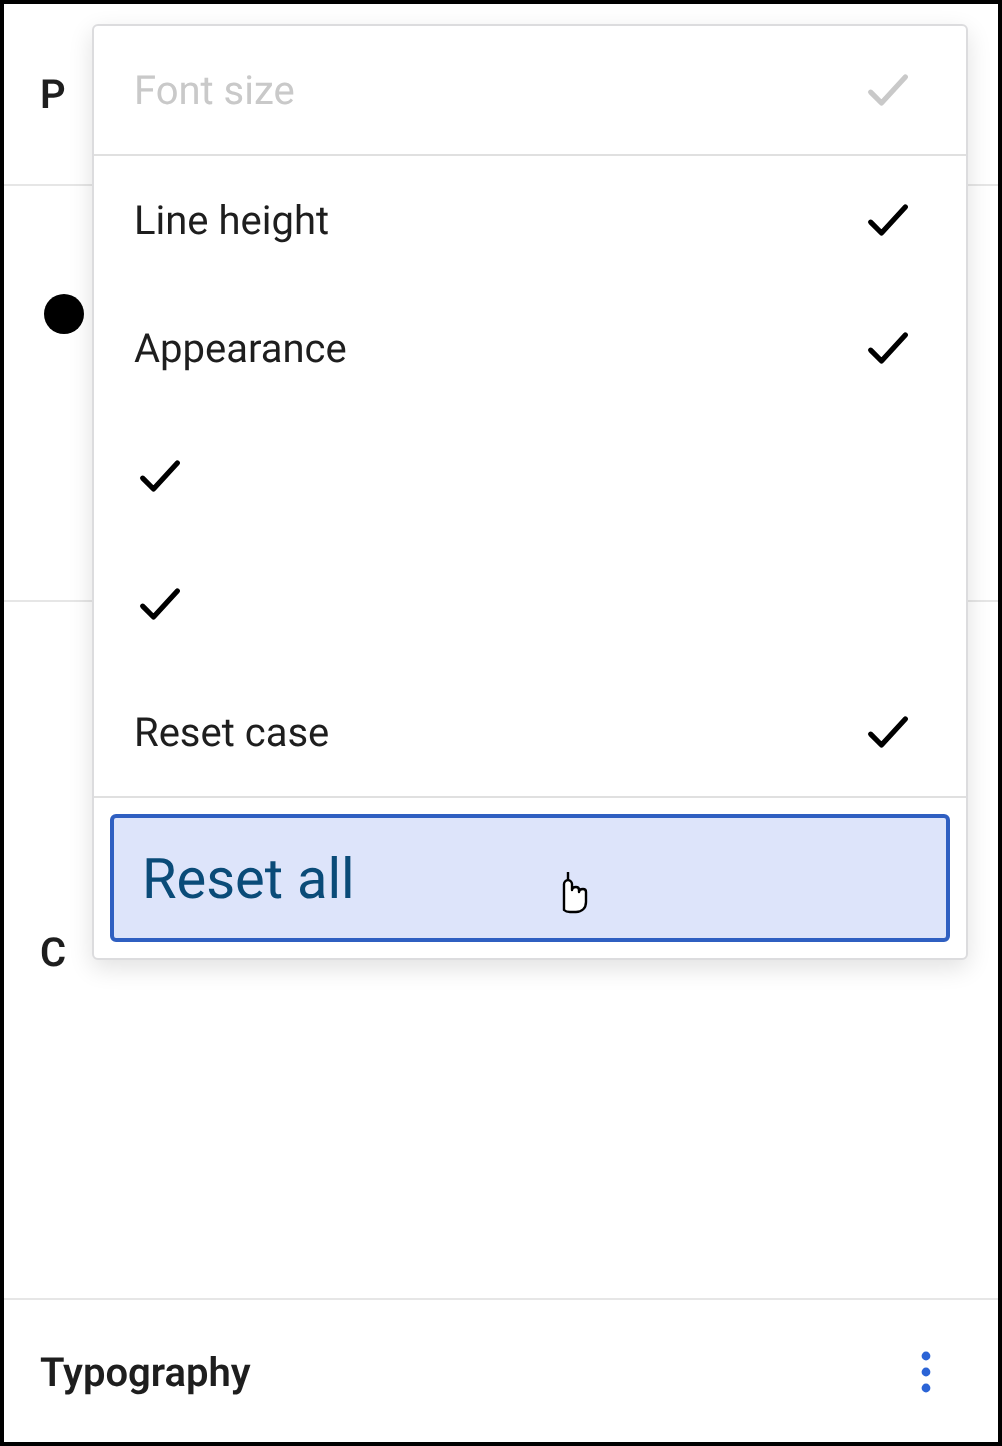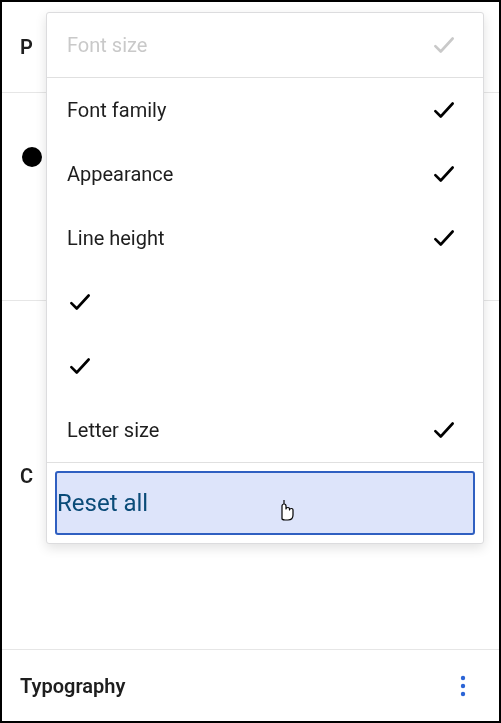--- a/index.html
+++ b/index.html
@@ -51,22 +51,22 @@
   .check svg path { stroke: #000; stroke-width: 2.4; fill: none; stroke-linecap: round; stroke-linejoin: round; }
   .reset-wrap { padding: 8px; }
   .reset-btn {
     width: 100%;
     height: 64px;
     background: #dde4fa;
     border: 2px solid #2f5fc1;
     border-radius: 3px;
     display: flex;
     align-items: center;
-    padding-left: 0;
-    font-size: 24px;
+    padding-left: 14px;
+    font-size: 28px;
     color: #0a4b78;
     position: relative;
     cursor: pointer;
   }
   .cursor {
     position: absolute;
     left: 218px;
     top: 24px;
     width: 20px; height: 24px;
     pointer-events: none;
@@ -117,40 +117,32 @@
     <span>Font size</span>
     <span class="check">
       <svg viewBox="0 0 24 24">
           <path d="M4 13 L9 18 L20 6"></path>
         </svg>
     </span>
   </div>
 
   <div class="divider"></div>
 
+
   <div class="menu-item">
-    <span>Font family</span>
+    <span>Line height</span>
     <span class="check">
       <svg viewBox="0 0 24 24">
           <path d="M4 13 L9 18 L20 6"></path>
         </svg>
     </span>
   </div>
 
   <div class="menu-item">
     <span>Appearance</span>
-    <span class="check">
-      <svg viewBox="0 0 24 24">
-          <path d="M4 13 L9 18 L20 6"></path>
-        </svg>
-    </span>
-  </div>
-
-  <div class="menu-item">
-    <span>Line height</span>
     <span class="check">
       <svg viewBox="0 0 24 24">
           <path d="M4 13 L9 18 L20 6"></path>
         </svg>
     </span>
   </div>
 
   <div class="menu-item">
     <span class="check">
       <svg viewBox="0 0 24 24">
@@ -161,21 +153,21 @@
 
   <div class="menu-item">
     <span class="check">
       <svg viewBox="0 0 24 24">
           <path d="M4 13 L9 18 L20 6"></path>
         </svg>
     </span>
   </div>
 
   <div class="menu-item">
-    <span>Letter size</span>
+    <span>Reset case</span>
     <span class="check">
       <svg viewBox="0 0 24 24">
           <path d="M4 13 L9 18 L20 6"></path>
         </svg>
     </span>
   </div>
 
   <div class="divider"></div>
 
   <div class="reset-wrap">

